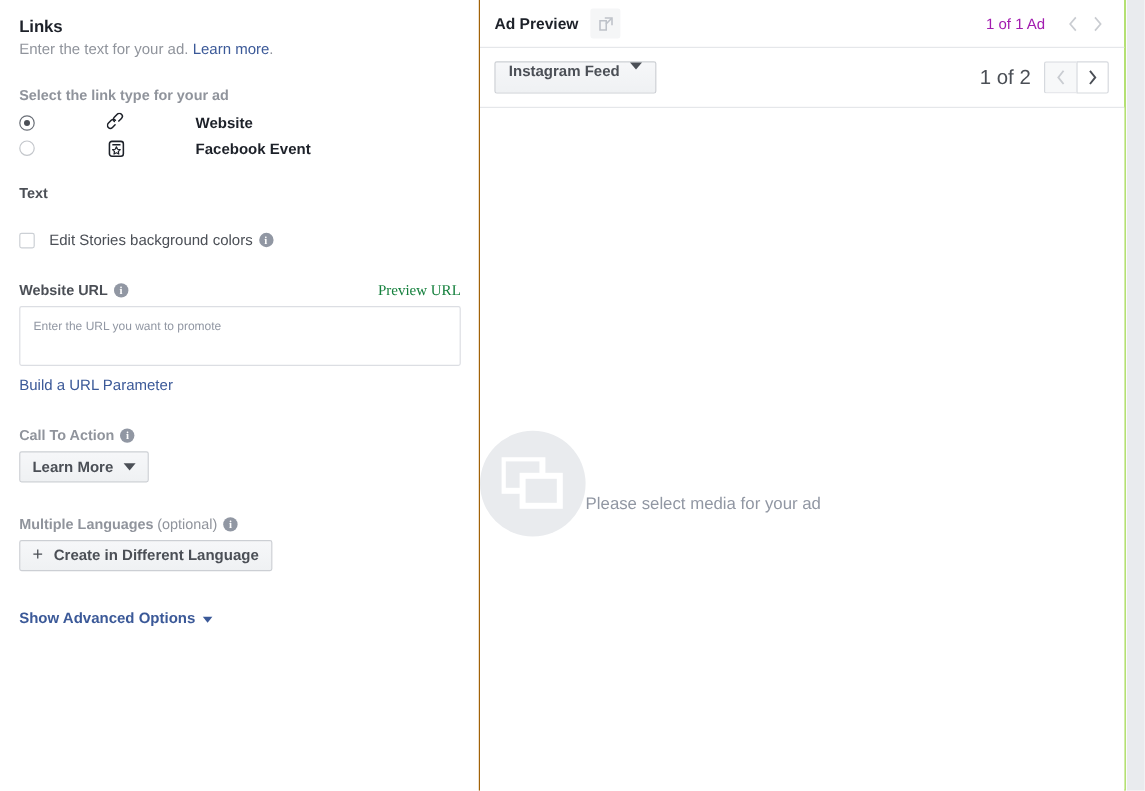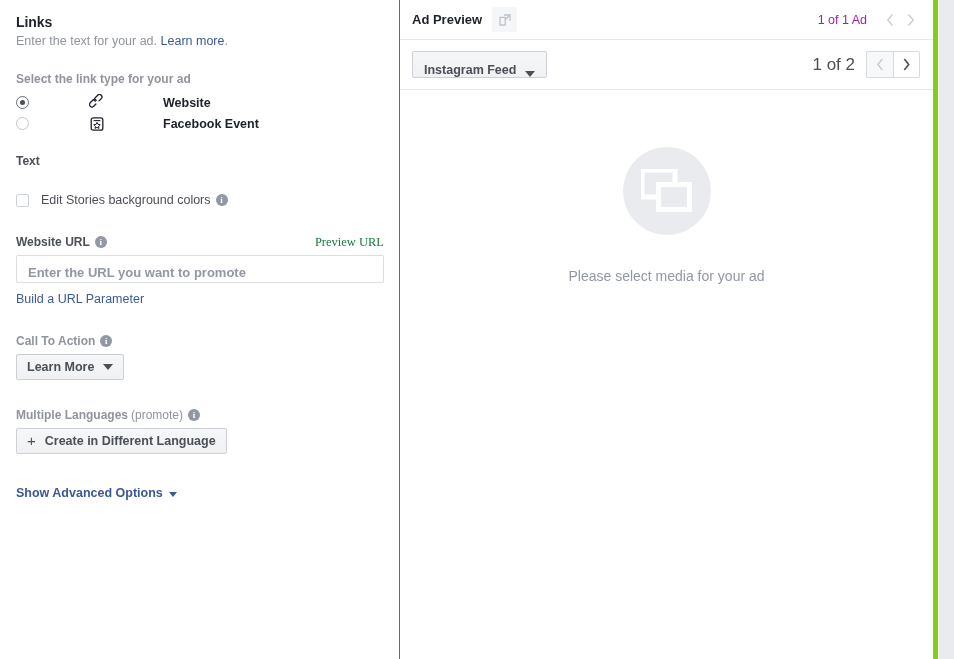--- a/index.html
+++ b/index.html
@@ -184,32 +184,31 @@
   }
   .preview-url {
     font-size: 12.5px;
     color: #15803d;
     cursor: default;
     font-family: Liberation Serif, serif;
   }
   .input-box {
     margin-top: 5px;
     width: 368px;
-    height: 28px;
+    height: 50px;
     border: 1px solid #dcdee3;
     border-radius: 2px;
     background: #ffffff;
     padding: 0 11px;
-    font-size: 13px;
+    font-size: 10px;
     color: #9197a3;
     line-height: 34px;
     cursor: text;
     overflow: hidden;
     white-space: nowrap;
-    font-weight: bold;
   }
   .below-link {
     margin-top: 9px;
     font-size: 12.5px;
   }
 
   
   .btn {
     display: inline-flex;
     align-items: center;
@@ -263,21 +262,21 @@
     top: 1px;
   }
 
   
   .right-panel {
     position: absolute;
     left: 400px; top: 0;
     width: 538px;
     height: 659px;
     background: #ffffff;
-    border-right: 5px solid #84cc16;
+    border-right: 1px solid #84cc16;
   }
   .far-right-strip {
     position: absolute;
     left: 939px; top: 0;
     width: 15px;
     height: 659px;
     background: #e9ebee;
   }
 
   .preview-header {
@@ -319,21 +318,21 @@
 
   .placement-bar {
     height: 50px;
     border-bottom: 1px solid #e5e7ea;
     display: flex;
     align-items: center;
     padding: 0 13px 0 12px;
   }
   .placement-btn {
     display: inline-flex;
-    align-items: flex-end;
+    align-items: flex-start;
     height: 27px;
     padding: 0 11px;
     border: 1px solid #cccfd4;
     border-radius: 2px;
     background: linear-gradient(#f6f7f9, #eff1f3);
     font-size: 12.5px;
     font-weight: bold;
     color: #4b4f56;
     cursor: pointer;
   }
@@ -354,21 +353,21 @@
   .nav-box.disabled {
     background: #f7f8f9;
     cursor: default;
   }
   .nav-box.first { border-right: none; border-radius: 2px 0 0 2px; }
   .nav-box.last { border-radius: 0 2px 2px 0; }
 
   .preview-body {
     height: 568px;
     display: flex;
-    flex-direction: column;
+    flex-direction: row;
     align-items: center;
     padding-top: 57px;
     background: #ffffff;
   }
   .media-circle {
     width: 88px; height: 88px;
     border-radius: 50%;
     background: #e9ebee;
     display: flex;
     align-items: center;
@@ -466,21 +465,21 @@
         <div class="btn">
           <span>Learn More</span>
           <span class="caret-down"></span>
         </div>
       </div>
 
       
       <div style="margin-top:27px;">
         <div class="field-label">
           <span>Multiple Languages</span>
-          <span class="label-optional">(promote)</span>
+          <span class="label-optional">(optional)</span>
           <span class="info-icon">i</span>
         </div>
         <div class="btn">
           <span class="plus-sign">+</span>
           <span>Create in Different Language</span>
         </div>
       </div>
 
       
       <div class="advanced-link">

